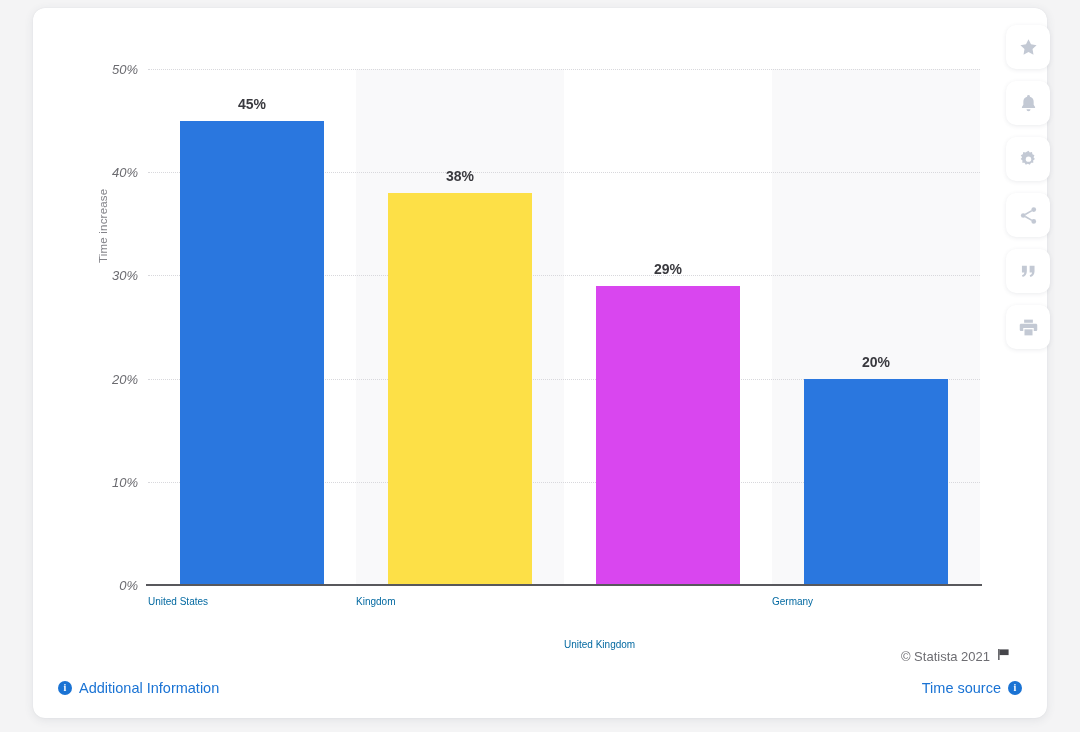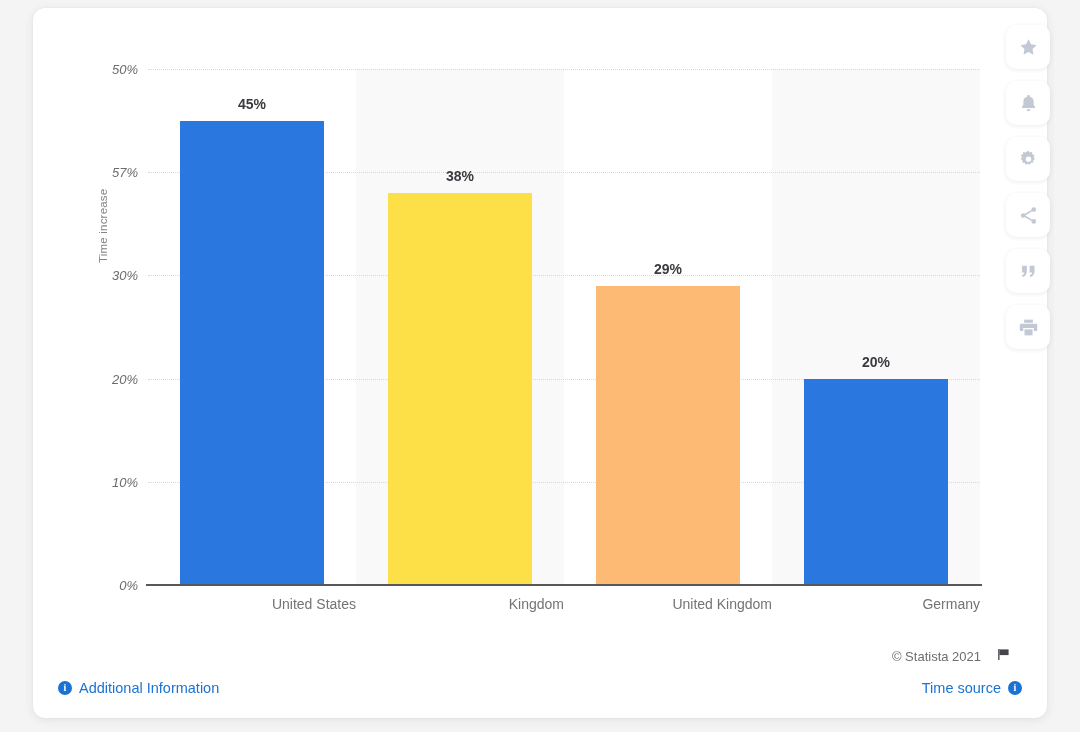--- a/index.html
+++ b/index.html
@@ -129,38 +129,38 @@
   #xtick-layer {
     position: absolute;
     left: 115px;
     top: 588px;
     width: 832px;
     height: 26px;
   }
   .xtick {
     position: absolute;
     width: 25%;
-    text-align: right;
-    font-size: 14px;
-    color: #737373;
+    text-align: left;
+    font-size: 10px;
+    color: #0369a1;
     white-space: nowrap;
   }
   .xtick.t1 { left: 0%; }
   .xtick.t2 { left: 25%; }
-  .xtick.t3 { left: 50%; }
+  .xtick.t3 { left: 50%; margin-top: 43px; }
   .xtick.t4 { left: 75%; }
 
   
   #copyright-row {
     position: absolute;
     right: 37px;
     top: 640px;
     display: flex;
     align-items: center;
-    gap: 16px;
+    gap: 7px;
     font-size: 13px;
     color: #6d6d72;
     white-space: nowrap;
   }
   #footer-links {
     position: absolute;
     left: 25px;
     right: 25px;
     top: 672px;
     display: flex;
@@ -218,21 +218,21 @@
 <body>
 
 <div id="chart-card">
 
   <div id="plot-wrap">
 
     <div id="yaxis-title">Time increase</div>
 
     <div id="ytick-layer">
       <div class="ytick" style="top:0%">50%</div>
-      <div class="ytick" style="top:20%">57%</div>
+      <div class="ytick" style="top:20%">40%</div>
       <div class="ytick" style="top:40%">30%</div>
       <div class="ytick" style="top:60%">20%</div>
       <div class="ytick" style="top:80%">10%</div>
       <div class="ytick" style="top:100%">0%</div>
     </div>
 
     <div id="plot-area">
       <div class="band b1"></div>
       <div class="band b2" style="background: rgb(249, 249, 250);"></div>
       <div class="band b3"></div>
@@ -243,21 +243,21 @@
       <div class="gridline" style="top:40%"></div>
       <div class="gridline" style="top:60%"></div>
       <div class="gridline" style="top:80%"></div>
 
       <div class="bar" id="bar-0" style="height: 464.4px; width: 144px; left: 32px; background: rgb(42, 119, 223);">
         <span class="bar-value">45%</span>
       </div>
       <div class="bar" id="bar-1" style="height: 392.16px; width: 144px; left: 240px; background: #fde047;">
         <span class="bar-value">38%</span>
       </div>
-      <div class="bar" id="bar-2" style="height: 299.28px; width: 144px; left: 448px; background: #fdba74;">
+      <div class="bar" id="bar-2" style="height: 299.28px; width: 144px; left: 448px; background: #d946ef;">
         <span class="bar-value">29%</span>
       </div>
       <div class="bar" id="bar-3" style="height: 206.4px; width: 144px; left: 656px; background: rgb(42, 119, 223);">
         <span class="bar-value">20%</span>
       </div>
     </div>
 
     <div id="axis-baseline"></div>
 
     <div id="xtick-layer">

